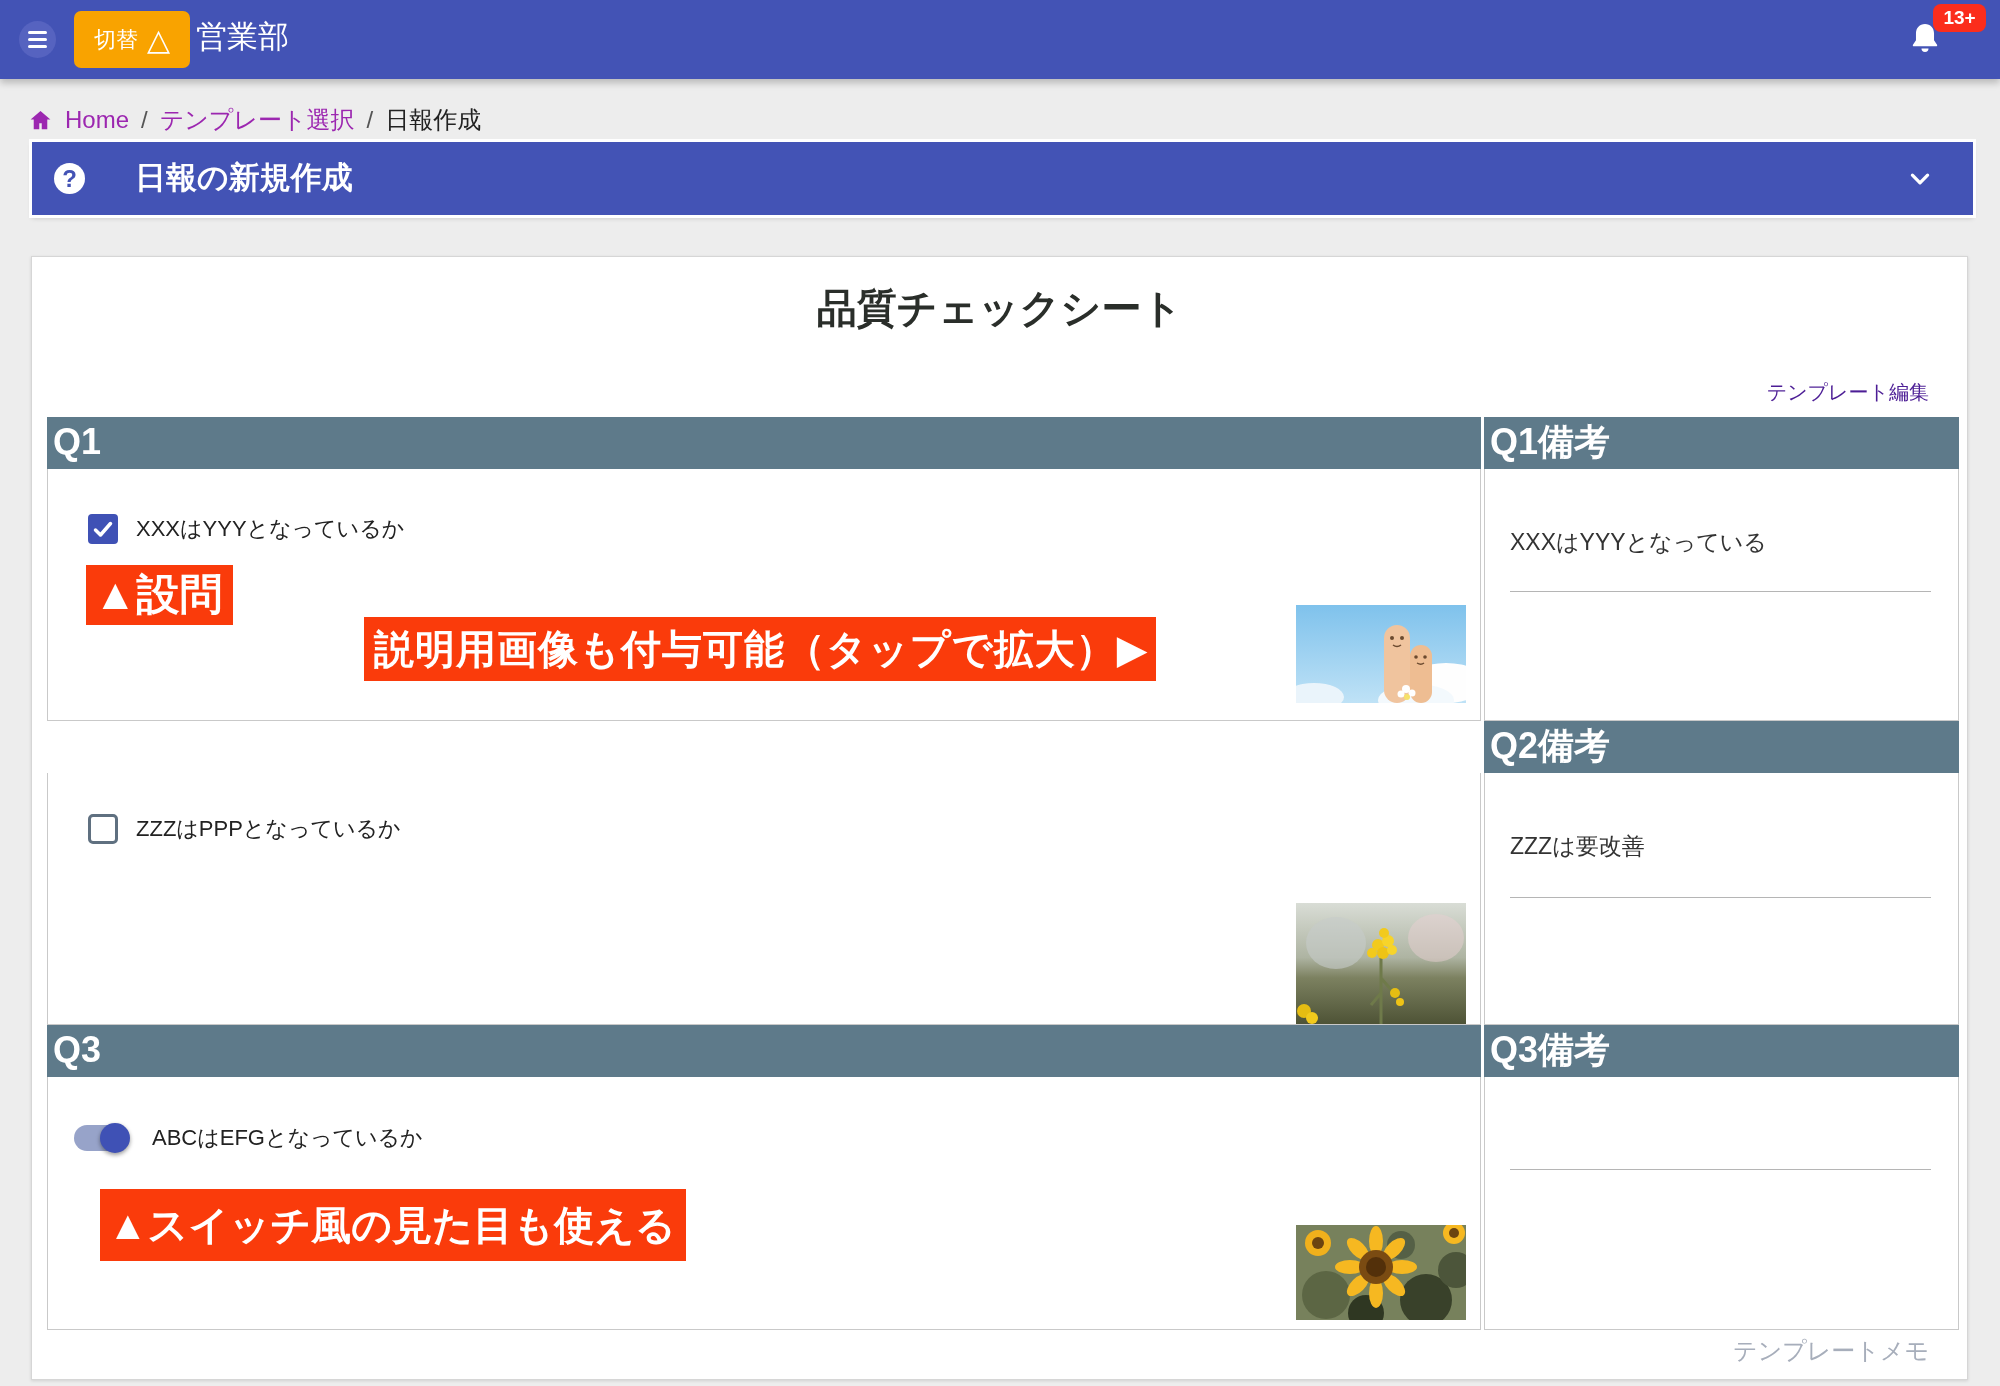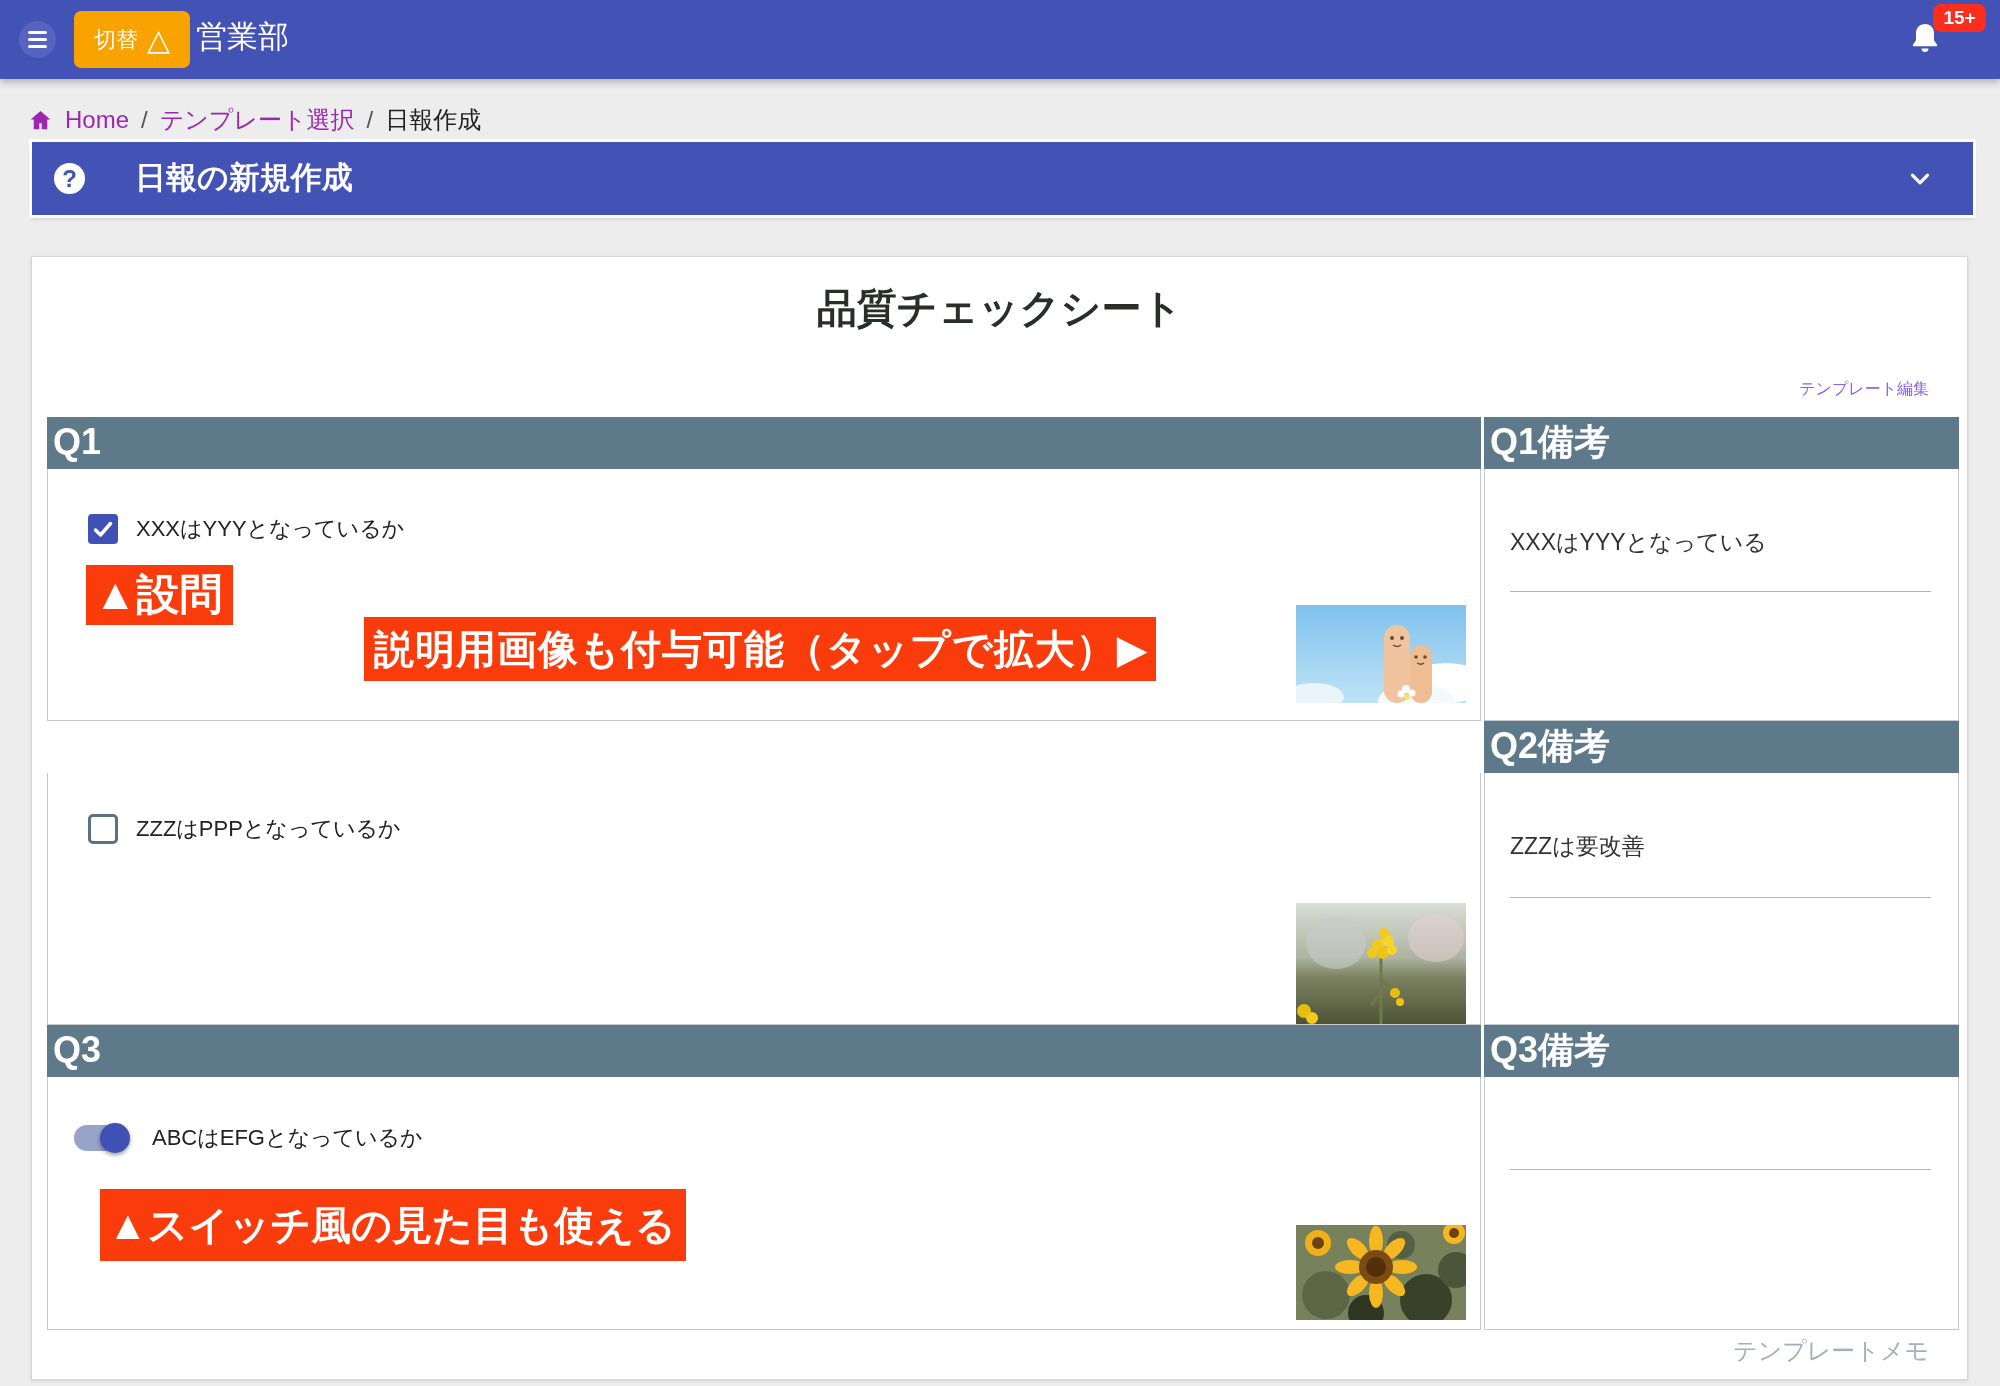--- a/index.html
+++ b/index.html
@@ -72,21 +72,21 @@
   
   .card {
     position:absolute; left:31px; top:256px; width:1937px; height:1124px;
     background:#fff; border:1px solid #d6d6d6; box-shadow:0 1px 3px rgba(0,0,0,.12);
   }
   .sheet-title {
     position:absolute; left:0; top:24px; width:100%; text-align:center;
     font-size:40px; font-weight:bold; color:#2a2e2a;
   }
   .edit-link {
-    position:absolute; right:38px; top:122px; font-size:16px; color:#8b5cf6; cursor:pointer;
+    position:absolute; right:38px; top:122px; font-size:20px; color:#4c1d95; cursor:pointer;
   }
   
   .col-l { left:15px;  width:1434px; }
   .col-r { left:1452px; width:475px; }
   .hdr {
     position:absolute; height:52px; background:#5e7a8a; color:#fff;
     font-weight:bold; font-size:36px; line-height:50px; padding-left:6px;
   }
   .hdr.r0 { top:160px; } .hdr.r1 { top:464px; } .hdr.r2 { top:768px; }
   .cell {
@@ -151,21 +151,21 @@
       <span class="lbl">切替</span>
       <span class="tri">△</span>
     </div>
     <div class="dept-title">営業部</div>
     <div class="bell-wrap">
       <svg viewBox="0 0 24 24">
         <path d="M12 2.5c-3.4 0-5.7 2.5-5.7 5.9v4.4l-1.9 2.8c-.3.4 0 1 .5 1h14.2c.5 0 .8-.6.5-1l-1.9-2.8V8.4c0-3.4-2.3-5.9-5.7-5.9z"></path>
         <path d="M9.8 18a2.2 2.2 0 0 0 4.4 0z"></path>
       </svg>
     </div>
-    <div class="notif-badge">15+</div>
+    <div class="notif-badge">13+</div>
   </div>
 
   <div class="breadcrumb">
     <span class="home-ic">
       <svg viewBox="0 0 24 24">
           <path d="M12 2.8 2.5 11h3v9.5h5.3v-5.8h2.4v5.8h5.3V11h3z"></path>
         </svg>
     </span>
     <span class="crumb-link">Home</span>
     <span class="crumb-sep">/</span>

